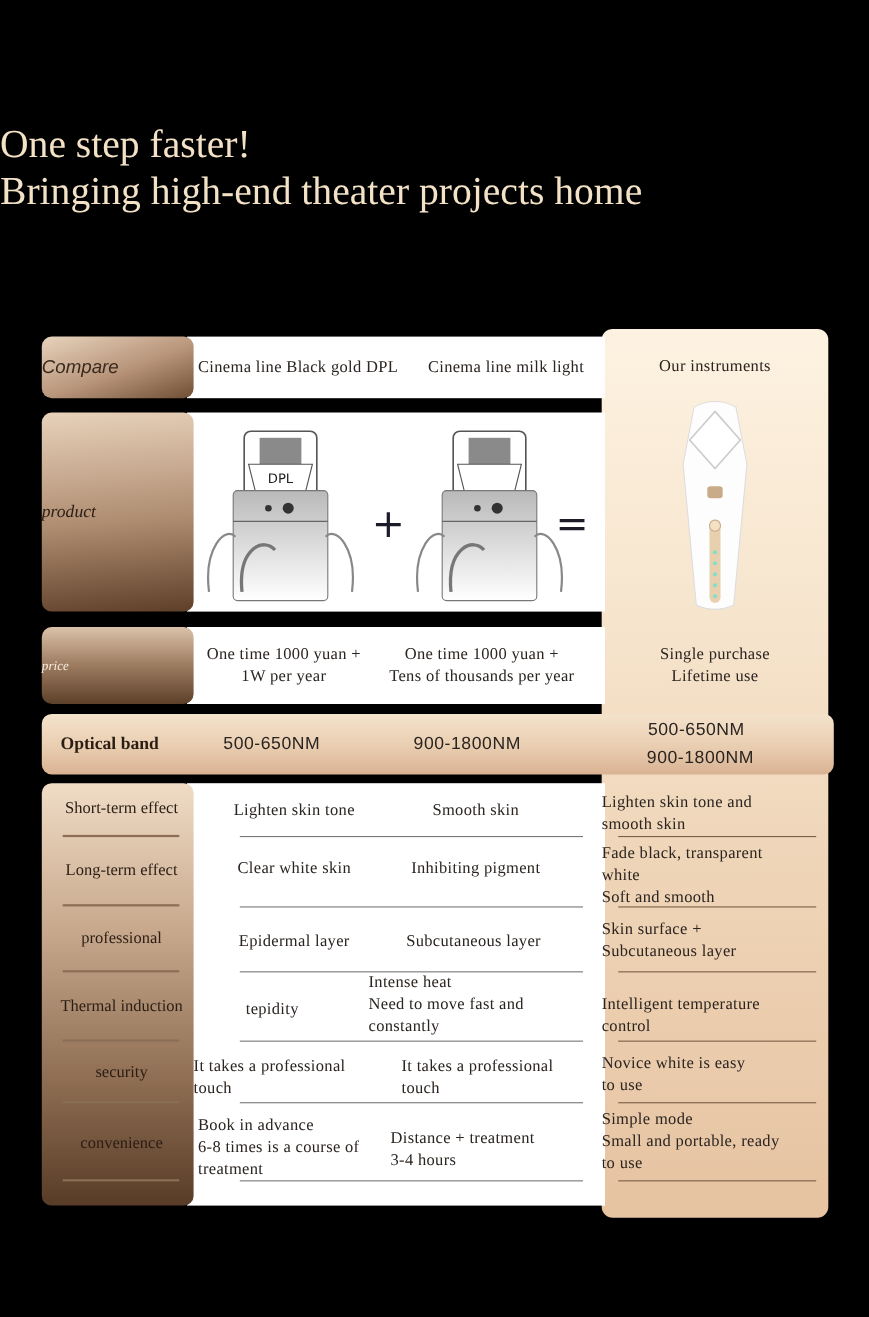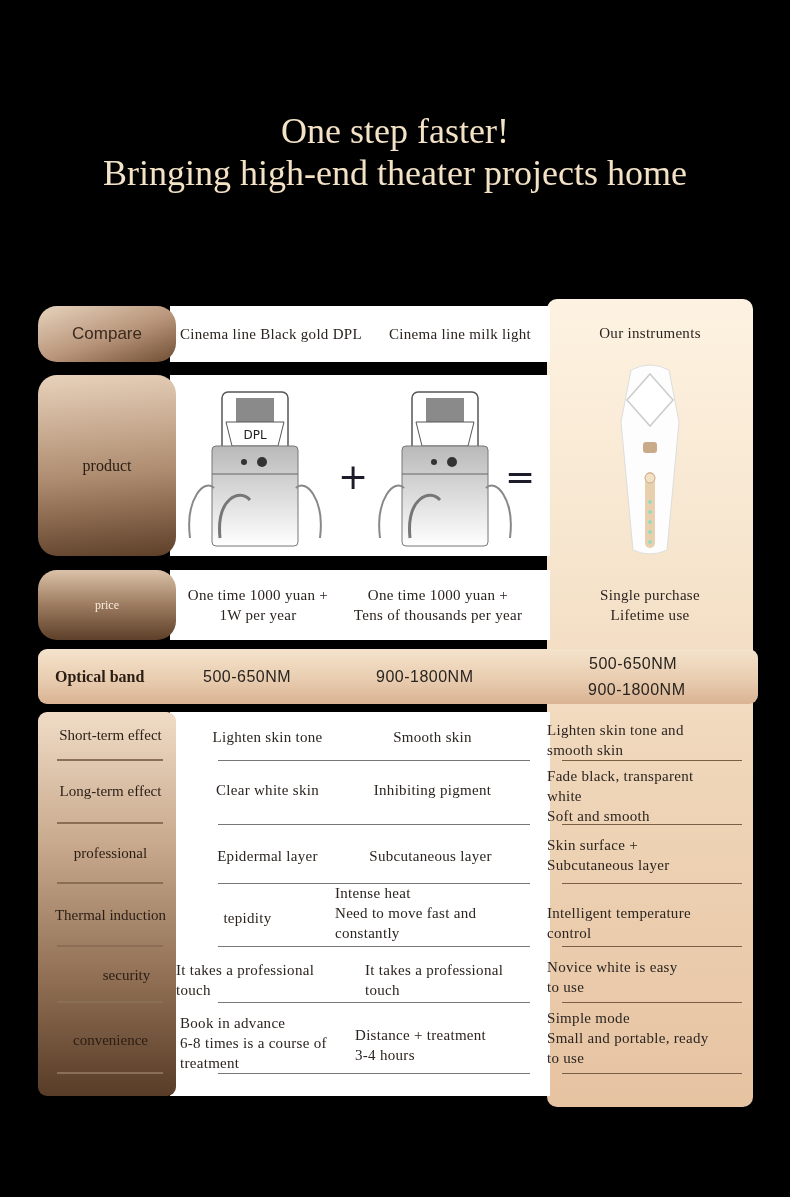--- a/index.html
+++ b/index.html
@@ -1,18 +1,18 @@
 <!DOCTYPE html>
 <html><head>
 <meta charset="utf-8">
 <style>
   html,body{margin:0;padding:0;background:#000;}
   body{width:790px;height:1197px;position:relative;overflow:hidden;font-family:"Liberation Serif","DejaVu Serif",serif;}
-  .headline{position:absolute;left:0;top:110px;width:790px;text-align:center;color:#f3e2c6;font-size:36px;line-height:42px;}
-  .label-box{position:absolute;border-radius:19px;display:flex;align-items:center;justify-content:center;text-align:center;}
+  .headline{position:absolute;left:0;top:110px;width:790px;color:#f3e2c6;font-size:36px;line-height:42px;}
+  .label-box{position:absolute;border-radius:9px;display:flex;align-items:center;text-align:center;font-style:italic;}
   .label-compare{left:38px;top:306px;width:138px;height:56px;background:linear-gradient(160deg,#e7d3bd 0%,#b79479 55%,#6f4e34 100%);color:#3a2a1e;font-family:"Liberation Sans","DejaVu Sans",sans-serif;font-size:17px;}
   .label-product{left:38px;top:375px;width:138px;height:181px;background:linear-gradient(175deg,#e8d2bb 0%,#ae8c70 55%,#5e3f28 100%);color:#2a1d14;font-size:16px;}
   .label-price{left:38px;top:570px;width:138px;height:70px;background:linear-gradient(180deg,#dac2a8 0%,#9c7b60 50%,#5d4029 100%);color:#f7ece0;font-size:12px;}
   .white-strip{position:absolute;background:#fff;}
   .cell{position:absolute;display:flex;align-items:center;justify-content:center;text-align:center;color:#2b2420;font-size:15px;line-height:20px;letter-spacing:.3px;}
   .our-panel{position:absolute;left:547px;top:299px;width:206px;height:808px;border-radius:10px;background:linear-gradient(180deg,#fdf2e1 0%,#f7e6cf 30%,#efd5b8 60%,#e6c3a1 100%);}
   .band{position:absolute;left:38px;top:649px;width:720px;height:55px;border-radius:9px;background:linear-gradient(180deg,#f4e3cc 0%,#e9cdb0 55%,#d9b293 100%);}
   .band-label{position:absolute;left:55px;top:668px;font-size:16px;font-weight:bold;color:#2a1d14;}
   .band-val{position:absolute;font-family:"Liberation Sans","DejaVu Sans",sans-serif;font-size:16px;color:#2a2420;letter-spacing:.5px;}
   .metrics-label-col{position:absolute;left:38px;top:712px;width:138px;height:384px;border-radius:9px;background:linear-gradient(180deg,#f0dcc6 0%,#c7a88c 35%,#8f6e53 70%,#583c27 100%);}
@@ -161,21 +161,21 @@
     <div>constantly</div>
   </div>
 <div class="our-cell" style="top:903px;">
     <div>Intelligent temperature</div>
     <div>control</div>
   </div>
 <div class="divider-left" style="top:945px;"></div>
 <div class="divider-mid" style="top:946px;"></div>
 <div class="divider-right" style="top:946px;"></div>
 
-<div class="metric-label" style="top:967px;margin-left:16px;">security</div>
+<div class="metric-label" style="top:967px;">security</div>
 <div class="our-cell" style="left:176px;width:172px;top:960px;">
     <div>It takes a professional</div>
     <div>touch</div>
   </div>
 <div class="our-cell" style="left:365px;width:175px;top:960px;">
     <div>It takes a professional</div>
     <div>touch</div>
   </div>
 <div class="our-cell" style="top:957px;">
     <div>Novice white is easy</div>

